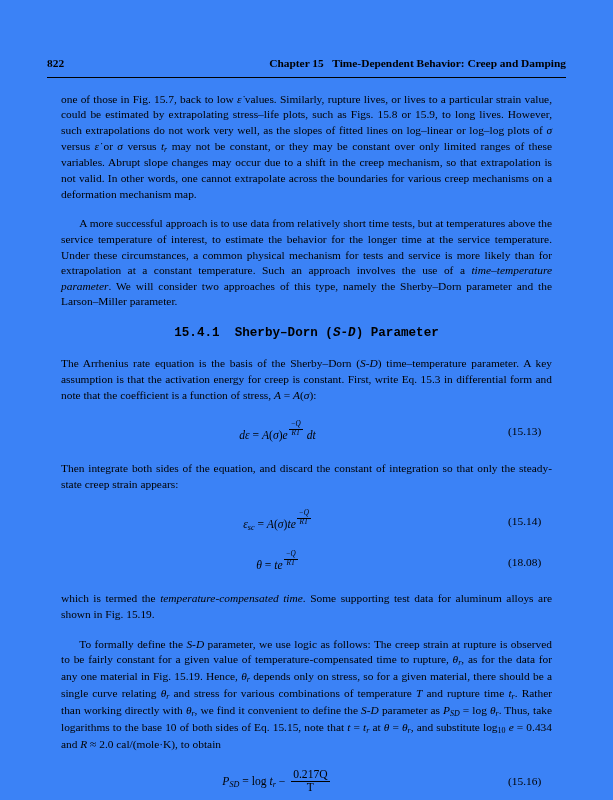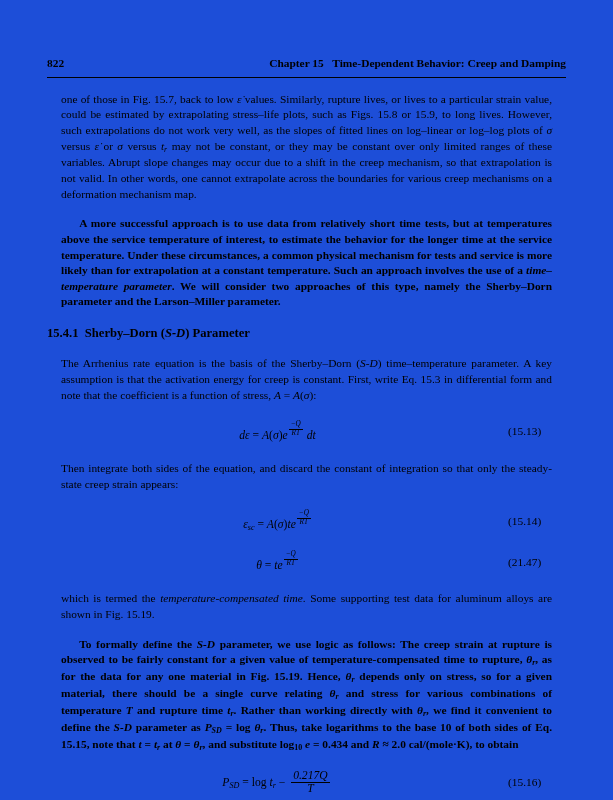--- a/index.html
+++ b/index.html
@@ -1,21 +1,21 @@
 <!DOCTYPE html>
 <html><head>
 <meta charset="utf-8">
 <style>
   html, body { margin: 0; padding: 0; background: #e8e8e8; }
   .page {
     position: relative;
     width: 613px;
     height: 800px;
     margin: 0 auto;
-    background: #1d4ed8;
+    background: #3b82f6;
     color: #000000;
     font-family: "Liberation Serif", "DejaVu Serif", serif;
     font-size: 11.4px;
     line-height: 1.37;
     box-sizing: border-box;
     padding: 56px 47px 0 47px;
     overflow: hidden;
   }
   .page-header {
     display: flex;
@@ -24,26 +24,27 @@
     font-weight: bold;
     font-size: 11.4px;
     border-bottom: 1px solid #000;
     padding-bottom: 5px;
     margin-bottom: 14px;
   }
   .para {
     margin: 14px;
     text-align: justify;
   }
-  .para.indent { text-indent: 1.6em; font-weight: bold; }
+  .para.indent { text-indent: 1.6em; }
   .section-heading {
-    font-family: Liberation Serif, serif;
+    font-family: Liberation Mono, monospace;
     font-size: 12.6px;
     font-weight: bold;
     margin: 15px 0 12px 0;
+    text-align: center;
   }
   .equation {
     position: relative;
     display: flex;
     align-items: center;
     margin: 11px 0;
     min-height: 30px;
   }
   .eq-body {
     flex: 1;
@@ -67,21 +68,20 @@
   }
   .frac .num { display: block; border-bottom: 1px solid #000; padding: 0 2px; }
   .frac .den { display: block; }
   .frac.exp {
     font-size: 0.62em;
     vertical-align: 0.55em;
     font-style: italic;
     margin: 0 1px;
   }
   .frac.mid {
-    font-style: italic;
     margin: 0 3px;
     vertical-align: middle;
   }
 </style>
 </head>
 <body>
 
 <div class="page">
 
   <header class="page-header">
@@ -107,21 +107,21 @@
     <p class="para">Then integrate both sides of the equation, and discard the constant of integration so that only the steady-state creep strain appears:</p>
 
     <div class="equation">
       <span class="eq-body"><span class="i">ε</span><span class="isub">sc</span> = <span class="i">A</span>(<span class="i">σ</span>)<span class="i">te</span><span class="frac exp"><span class="num">−Q</span><span class="den">RT</span></span></span>
       <span class="eq-tag">(15.14)</span>
     </div>
 
 
     <div class="equation">
       <span class="eq-body"><span class="i">θ</span> = <span class="i">te</span><span class="frac exp"><span class="num">−Q</span><span class="den">RT</span></span></span>
-      <span class="eq-tag">(21.47)</span>
+      <span class="eq-tag">(18.08)</span>
     </div>
 
     <p class="para">which is termed the <span class="i">temperature-compensated time</span>. Some supporting test data for aluminum alloys are shown in Fig. 15.19.</p>
 
     <p class="para indent">To formally define the <span class="i">S-D</span> parameter, we use logic as follows: The creep strain at rupture is observed to be fairly constant for a given value of temperature-compensated time to rupture, <span class="i">θ</span><span class="isub">r</span>, as for the data for any one material in Fig. 15.19. Hence, <span class="i">θ</span><span class="isub">r</span> depends only on stress, so for a given material, there should be a single curve relating <span class="i">θ</span><span class="isub">r</span> and stress for various combinations of temperature <span class="i">T</span> and rupture time <span class="i">t</span><span class="isub">r</span>. Rather than working directly with <span class="i">θ</span><span class="isub">r</span>, we find it convenient to define the <span class="i">S-D</span> parameter as <span class="i">P</span><span class="isub">SD</span> = log <span class="i">θ</span><span class="isub">r</span>. Thus, take logarithms to the base 10 of both sides of Eq. 15.15, note that <span class="i">t</span> = <span class="i">t</span><span class="isub">r</span> at <span class="i">θ</span> = <span class="i">θ</span><span class="isub">r</span>, and substitute log<span class="sub">10</span> <span class="i">e</span> = 0.434 and <span class="i">R</span> ≈ 2.0 cal/(mole·K), to obtain</p>
 
     <div class="equation">
       <span class="eq-body"><span class="i">P</span><span class="isub">SD</span> = log <span class="i">t</span><span class="isub">r</span> − <span class="frac mid"><span class="num">0.217Q</span><span class="den">T</span></span></span>
       <span class="eq-tag">(15.16)</span>
     </div>

